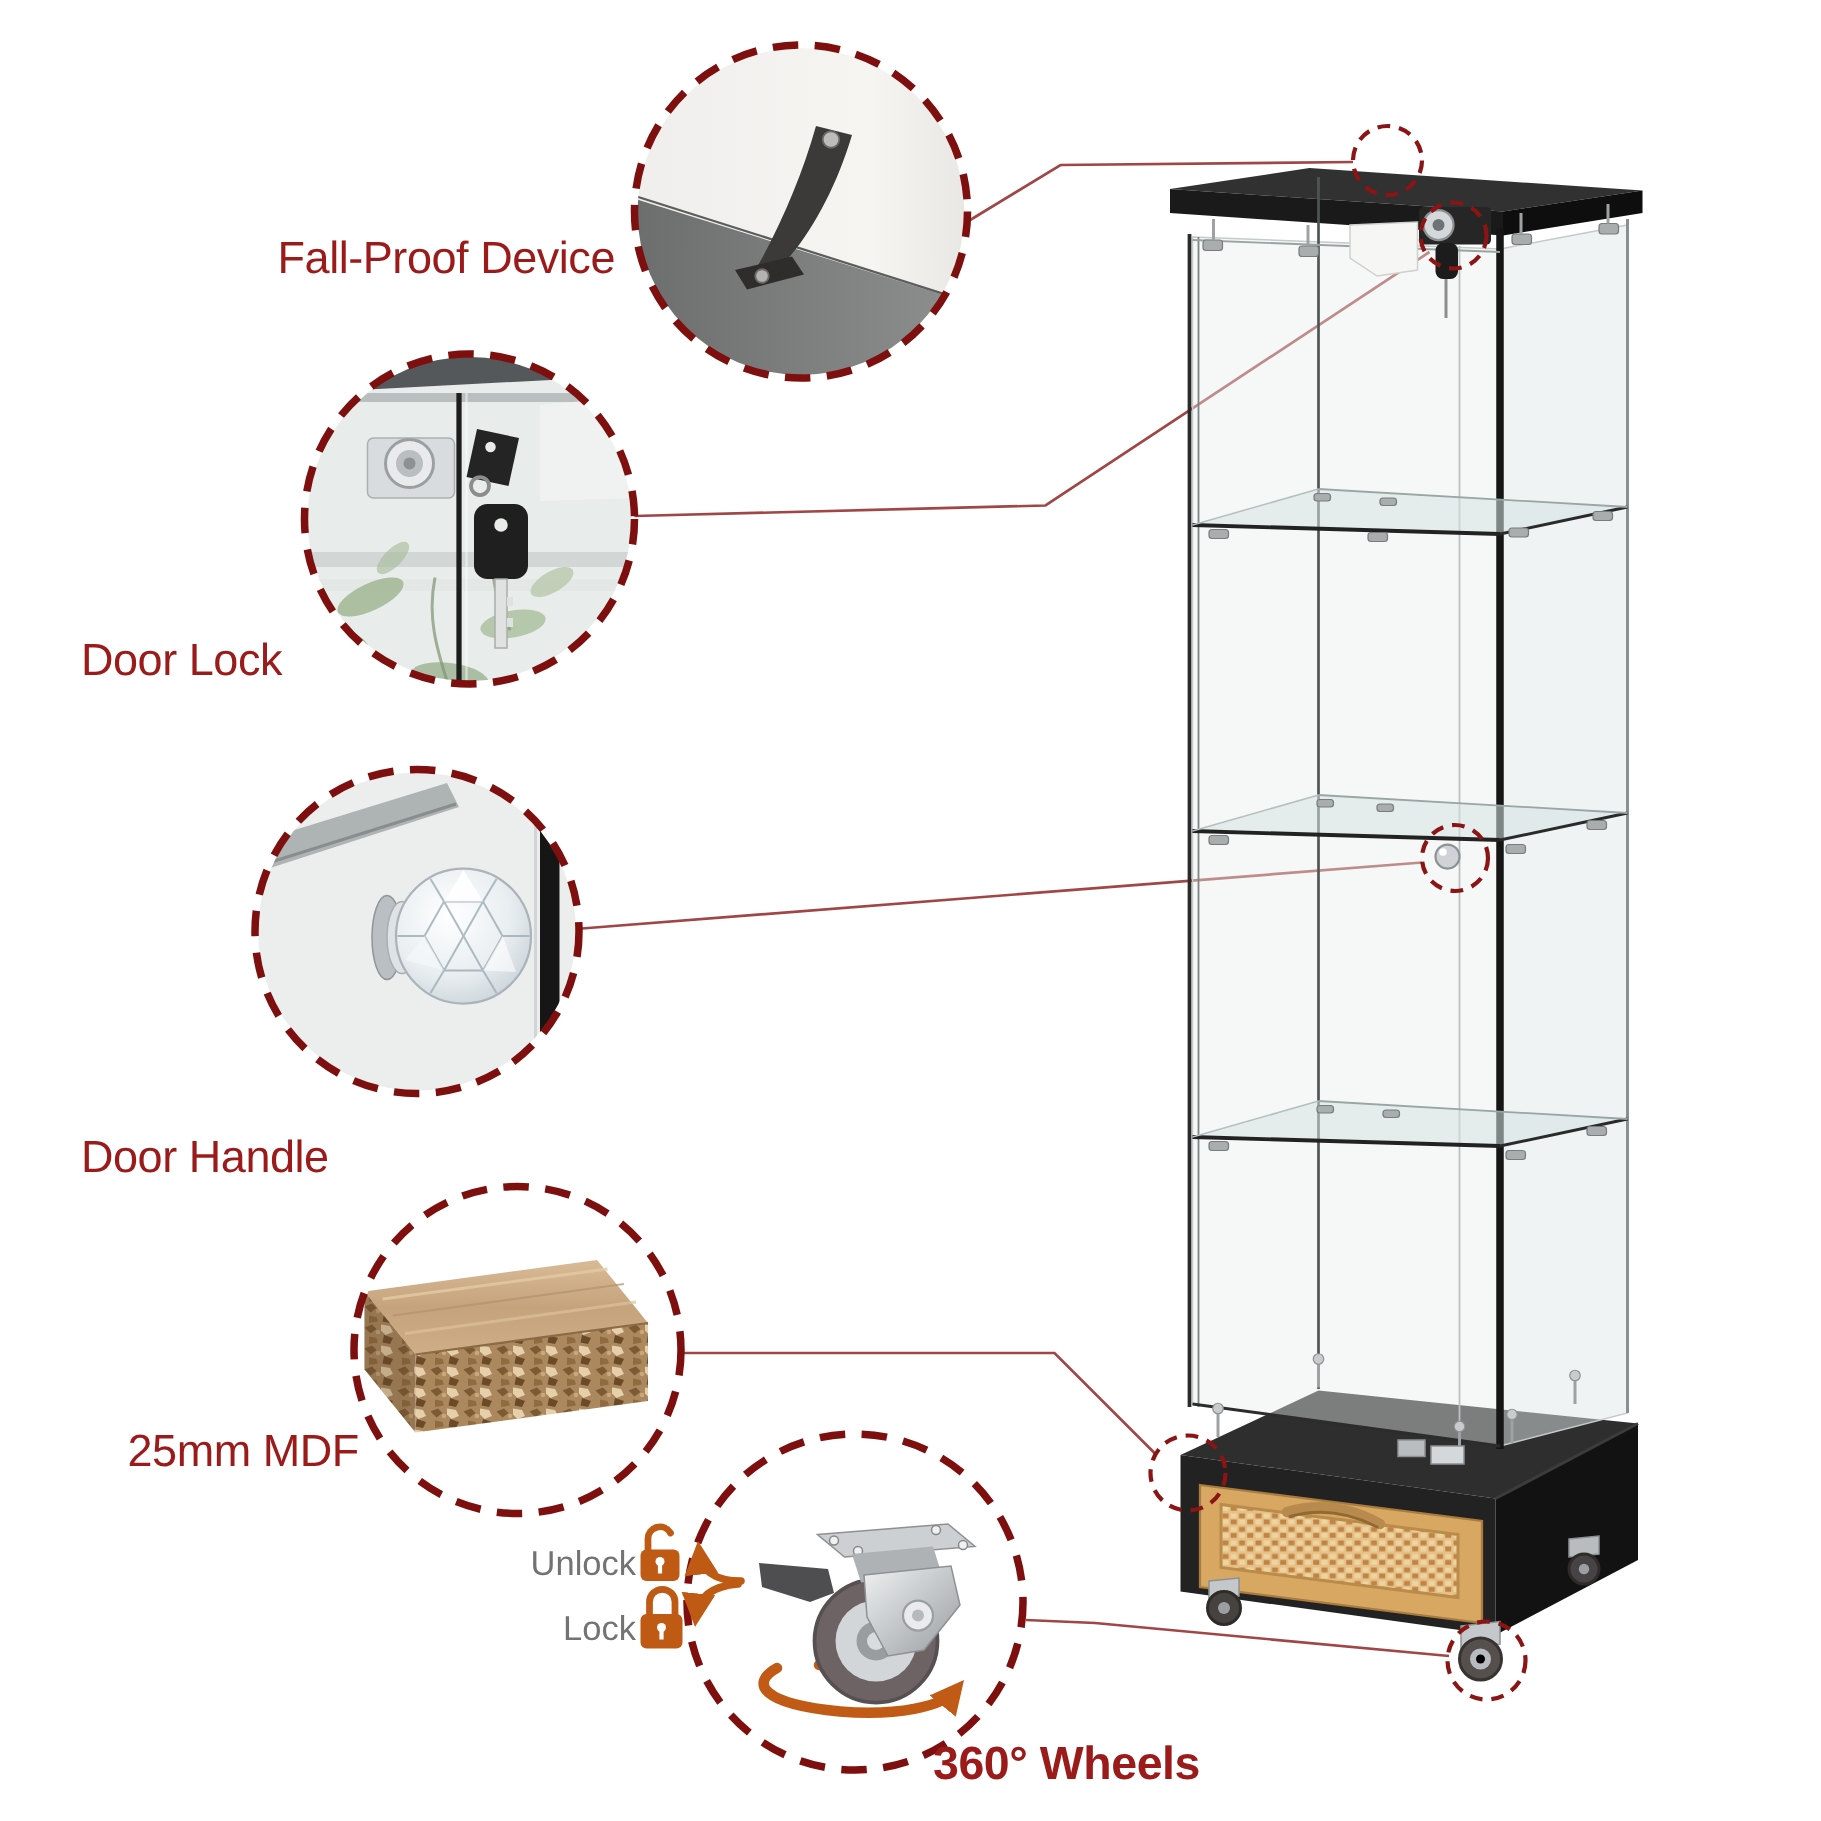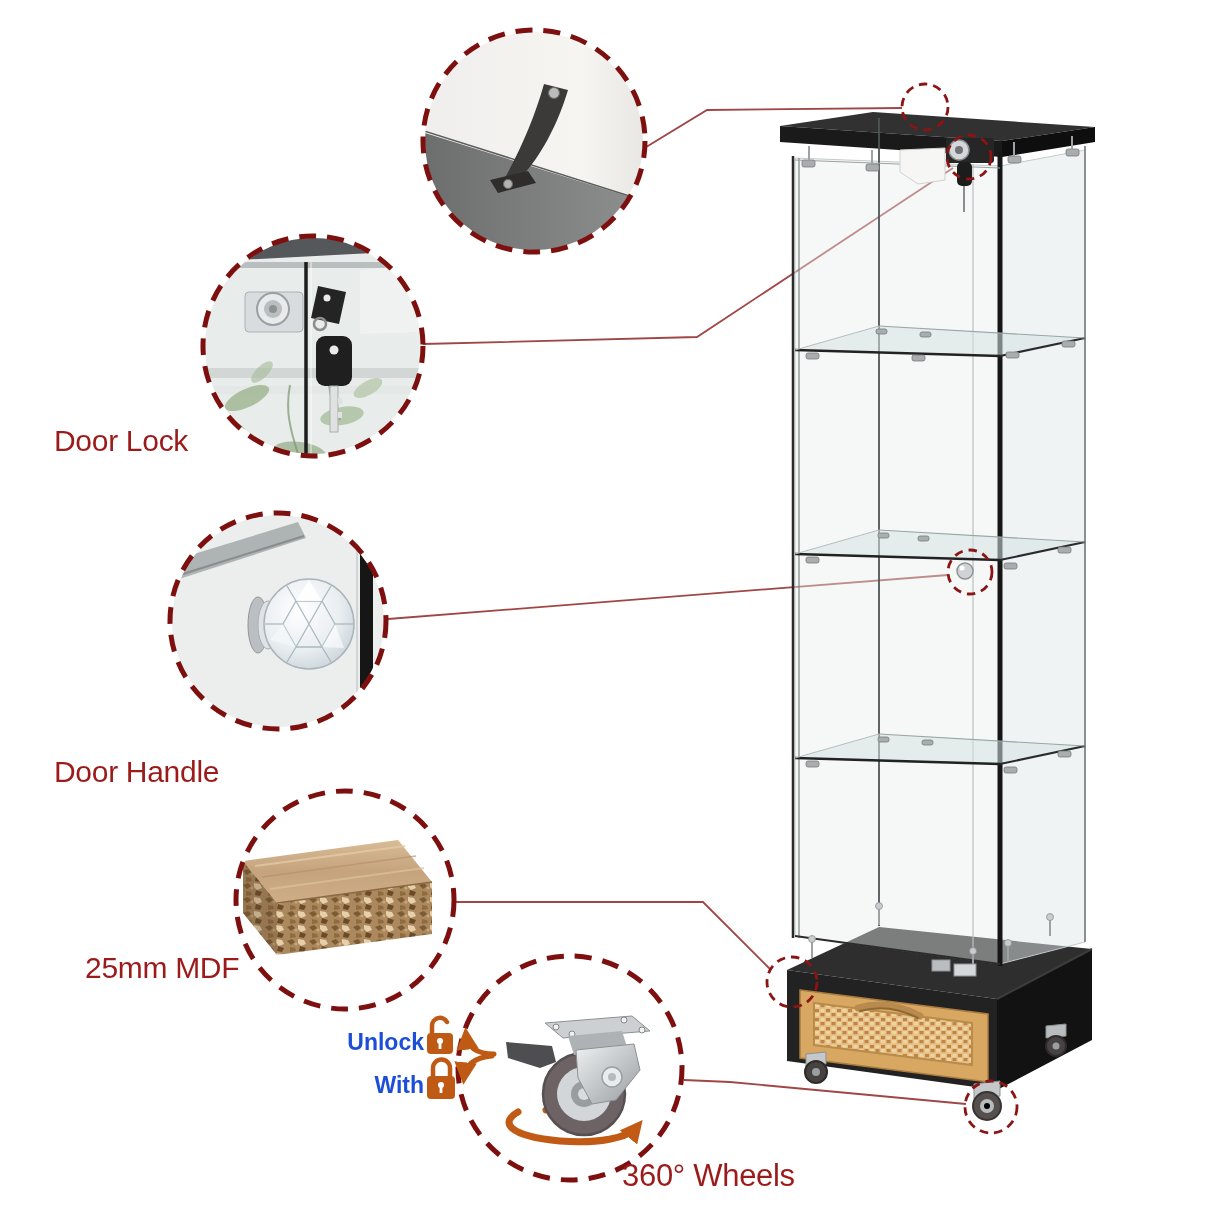--- a/index.html
+++ b/index.html
@@ -1,21 +1,21 @@
 <!DOCTYPE html>
 <html><head>
 <meta charset="utf-8">
 <style>
   html,body{margin:0;padding:0;background:#fff;}
   #stage{position:relative;width:1214px;height:1214px;background:#ffffff;overflow:hidden;
          font-family:"Liberation Sans",sans-serif;}
   #art{position:absolute;left:0;top:0;z-index:1;}
   .callout-label{position:absolute;z-index:2;color:#9b1b1b;font-size:30px;line-height:1.1;
                  letter-spacing:-0.3px;white-space:nowrap;}
-  .caster-label{position:absolute;z-index:2;color:#1d4ed8;font-size:23px;font-weight:bold;
+  .caster-label{position:absolute;z-index:2;color:#737373;font-size:23px;font-weight:normal;
                 text-align:right;white-space:nowrap;}
 </style>
 </head>
 <body>
 
 <div id="stage">
 
 <svg id="art" width="1214" height="1214" viewBox="0 0 1214 1214">
   <defs>
     <clipPath id="clipFall">
@@ -371,19 +371,20 @@
     <g>
       <rect x="427" y="1076" width="28" height="23" rx="4" fill="#bf5a14"></rect>
       <path d="M 433,1076 v-8 a 8.5,8.5 0 0 1 17,0 v8" fill="none" stroke="#bf5a14" stroke-width="4.5" stroke-linecap="round"></path>
       <circle cx="441" cy="1085" r="3" fill="#ffffff"></circle>
       <rect x="439.6" y="1085" width="2.8" height="8" fill="#ffffff"></rect>
     </g>
     <path d="M 492,1056 Q 466,1058 464,1078" fill="none" stroke="#bf5a14" stroke-width="5" stroke-linecap="round" marker-end="url(#ah)"></path>
   </g>
 </svg>
 
+  <div class="callout-label" style="left:170px;top:156px;width:240px;text-align:right;">Fall-Proof Device</div>
   <div class="callout-label" style="left:54px;top:424px;">Door Lock</div>
   <div class="callout-label" style="left:54px;top:716px;margin-top:39px;">Door Handle</div>
   <div class="callout-label" style="left:85px;top:951px;">25mm MDF</div>
-  <div class="callout-label" style="left:622px;top:1159px;font-size:31px;">360° Wheels</div>
+  <div class="callout-label" style="left:622px;top:1159px;font-size:31px;font-weight:bold;">360° Wheels</div>
   <div class="caster-label" style="left:334px;top:1029px;width:90px;">Unlock</div>
-  <div class="caster-label" style="left:334px;top:1072px;width:90px;">With</div>
+  <div class="caster-label" style="left:334px;top:1072px;width:90px;">Lock</div>
 </div>
 
 </body></html>

